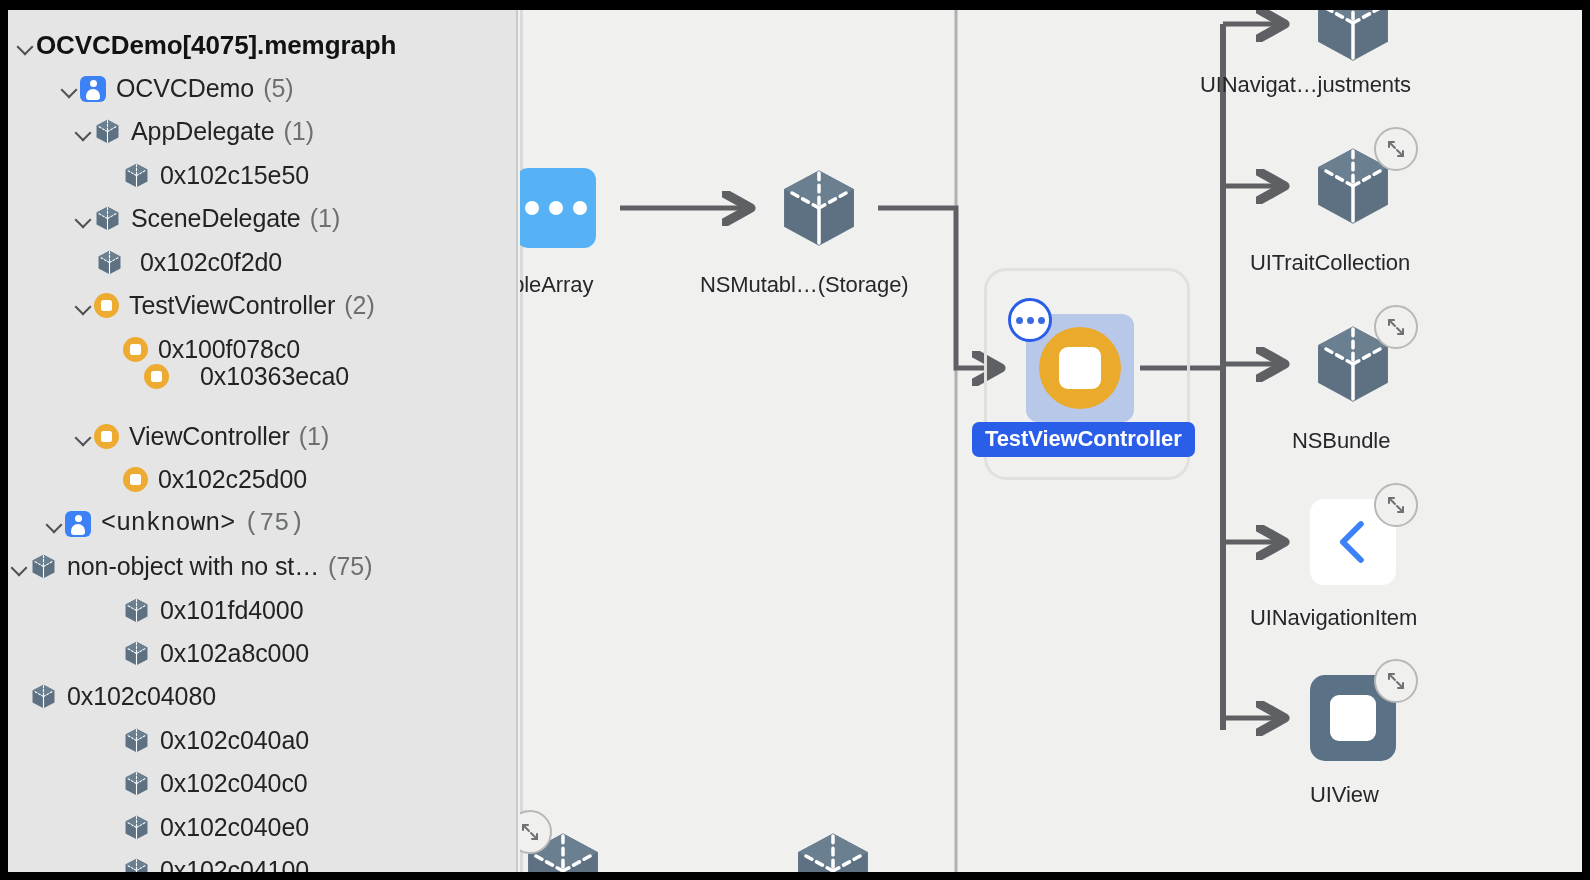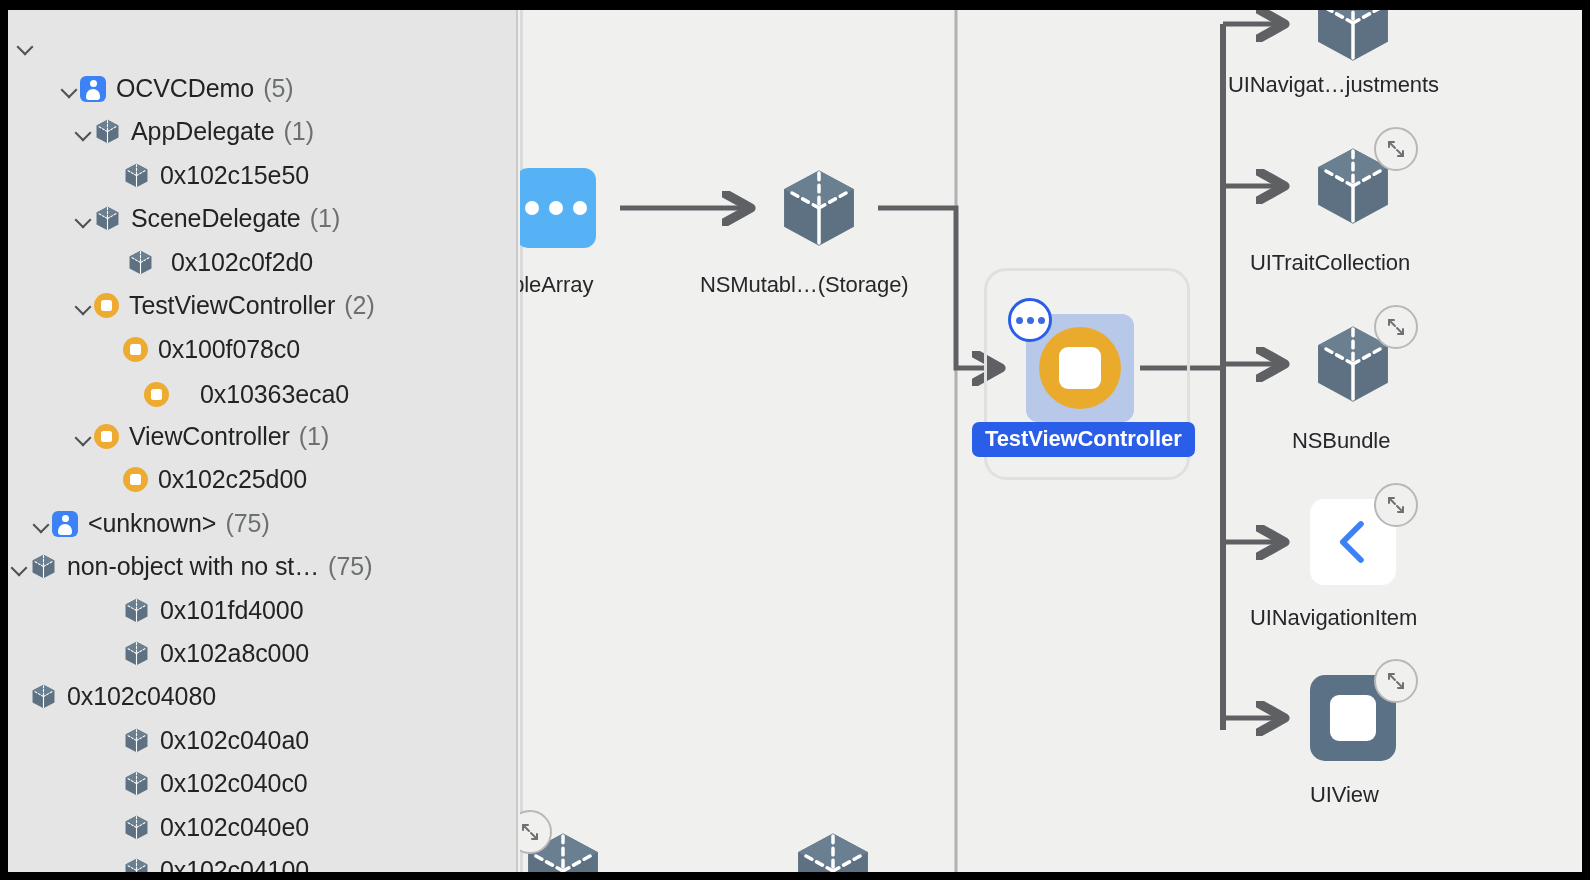--- a/index.html
+++ b/index.html
@@ -242,20 +242,21 @@
 </head>
 <body>
 
 <div id="root">
   <div id="frame">
 
     <div id="sidebar">
 
       <div class="tree-row" style="top:14px;padding-left:6px;">
         <span class="twisty"></span>
+        <span class="tree-label root">OCVCDemo[4075].memgraph</span>
       </div>
 
       <div id="tree-rows">
           <div class="tree-row" style="top: 57px; padding-left: 35px; margin-left: 15px;">
             <span class="twisty"></span>
             <span class="ic ic-person"></span>
             <span class="tree-label">OCVCDemo</span>
             <span class="tree-count">(5)</span>
           </div>
           <div class="tree-row" style="top: 100px; padding-left: 64px;">
@@ -301,21 +302,21 @@
                   <line x1="32" y1="6" x2="32" y2="30" stroke-dasharray="5 4"></line>
                   <line x1="32" y1="32" x2="32" y2="58"></line>
                   <line x1="32" y1="32" x2="8.5" y2="19" stroke-dasharray="5 4"></line>
                   <line x1="32" y1="32" x2="55.5" y2="19" stroke-dasharray="5 4"></line>
                 </g>
               </svg>
             </span>
             <span class="tree-label">SceneDelegate</span>
             <span class="tree-count">(1)</span>
           </div>
-          <div class="tree-row" style="top: 231px; padding-left: 90px; gap: 7px;">
+          <div class="tree-row" style="top: 231px; padding-left: 59px; gap: 7px;">
             <span class="twisty blank"></span>
             <span class="ic ic-cube">
               <svg width="27" height="27" viewBox="0 0 64 64">
                 <path d="M32 4 L58 18 L58 46 L32 60 L6 46 L6 18 Z" fill="#5d7182"></path>
                 <path d="M32 4 L58 18 L32 32 L6 18 Z" fill="#6a7f90"></path>
                 <g stroke="#ffffff" stroke-width="2.6" stroke-linecap="round">
                   <line x1="32" y1="6" x2="32" y2="30" stroke-dasharray="5 4"></line>
                   <line x1="32" y1="32" x2="32" y2="58"></line>
                   <line x1="32" y1="32" x2="8.5" y2="19" stroke-dasharray="5 4"></line>
                   <line x1="32" y1="32" x2="55.5" y2="19" stroke-dasharray="5 4"></line>
@@ -328,37 +329,37 @@
             <span class="twisty"></span>
             <span class="ic ic-vc"></span>
             <span class="tree-label">TestViewController</span>
             <span class="tree-count">(2)</span>
           </div>
           <div class="tree-row" style="top: 318px; padding-left: 93px;">
             <span class="twisty blank"></span>
             <span class="ic ic-vc"></span>
             <span class="tree-label">0x100f078c0</span>
           </div>
-          <div class="tree-row" style="top: 363px; padding-left: 93px; gap: 21px;">
+          <div class="tree-row" style="top: 345px; padding-left: 93px; gap: 21px;">
             <span class="twisty blank"></span>
             <span class="ic ic-vc"></span>
             <span class="tree-label">0x10363eca0</span>
           </div>
           <div class="tree-row" style="top: 405px; padding-left: 64px;">
             <span class="twisty"></span>
             <span class="ic ic-vc"></span>
             <span class="tree-label">ViewController</span>
             <span class="tree-count">(1)</span>
           </div>
           <div class="tree-row" style="top: 448px; padding-left: 93px;">
             <span class="twisty blank"></span>
             <span class="ic ic-vc"></span>
             <span class="tree-label">0x102c25d00</span>
           </div>
-          <div class="tree-row" style="top: 492px; padding-left: 22px;">
+          <div class="tree-row" style="top: 492px; padding-left: 35px; font-family: Liberation Mono, monospace;">
             <span class="twisty"></span>
             <span class="ic ic-person"></span>
             <span class="tree-label">&lt;unknown&gt;</span>
             <span class="tree-count">(75)</span>
           </div>
           <div class="tree-row" style="top: 535px; ">
             <span class="twisty"></span>
             <span class="ic ic-cube">
               <svg width="27" height="27" viewBox="0 0 64 64">
                 <path d="M32 4 L58 18 L58 46 L32 60 L6 46 L6 18 Z" fill="#5d7182"></path>
@@ -559,21 +560,21 @@
                 <path d="M32 4 L58 18 L32 32 L6 18 Z" fill="#6a7f90"></path>
                 <g stroke="#ffffff" stroke-width="2.6" stroke-linecap="round">
                   <line x1="32" y1="6" x2="32" y2="30" stroke-dasharray="5 4"></line>
                   <line x1="32" y1="32" x2="32" y2="58"></line>
                   <line x1="32" y1="32" x2="8.5" y2="19" stroke-dasharray="5 4"></line>
                   <line x1="32" y1="32" x2="55.5" y2="19" stroke-dasharray="5 4"></line>
                 </g>
               </svg>
             </div>
           </div>
-          <div class="node-label" style="left: 708px; top: 62px;">UINavigat…justments</div>
+          <div class="node-label" style="left: 680px; top: 62px;">UINavigat…justments</div>
           <div class="node" style="left: 790px; top: 133px;">
             <div class="icon-cube-lg">
               <svg width="86" height="86" viewBox="0 0 64 64">
                 <path d="M32 4 L58 18 L58 46 L32 60 L6 46 L6 18 Z" fill="#5d7182"></path>
                 <path d="M32 4 L58 18 L32 32 L6 18 Z" fill="#6a7f90"></path>
                 <g stroke="#ffffff" stroke-width="2.6" stroke-linecap="round">
                   <line x1="32" y1="6" x2="32" y2="30" stroke-dasharray="5 4"></line>
                   <line x1="32" y1="32" x2="32" y2="58"></line>
                   <line x1="32" y1="32" x2="8.5" y2="19" stroke-dasharray="5 4"></line>
                   <line x1="32" y1="32" x2="55.5" y2="19" stroke-dasharray="5 4"></line>

